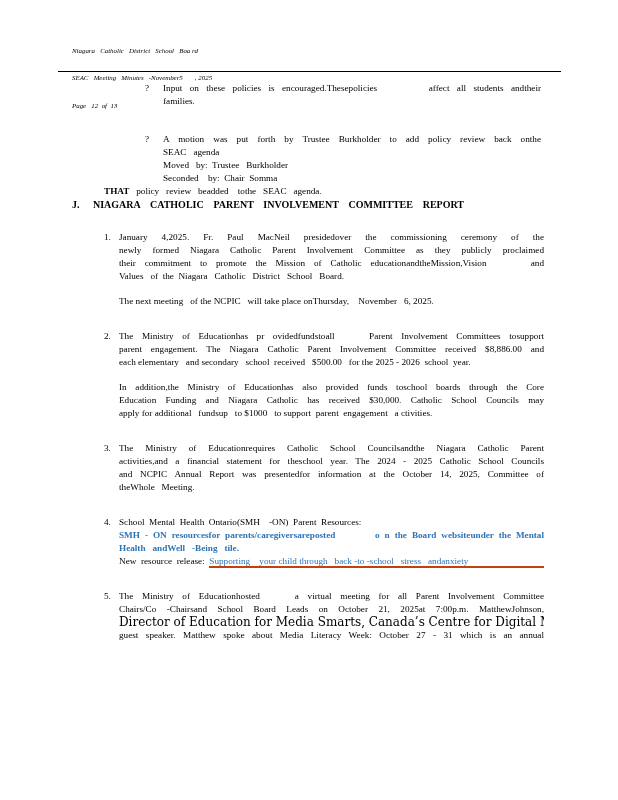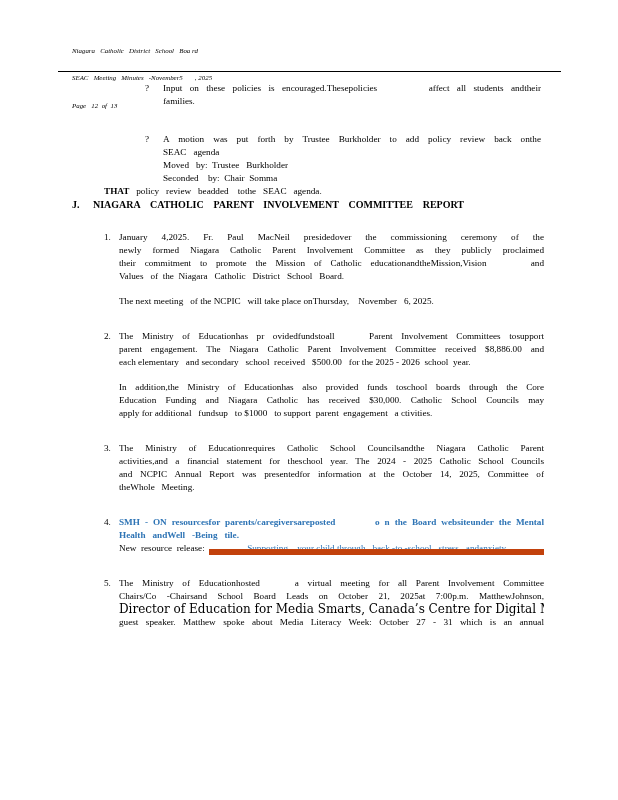--- a/index.html
+++ b/index.html
@@ -15,21 +15,21 @@
     position:absolute;left:58px;top:71px;width:503px;height:0;
     border-top:1.5px solid #000;
   }
   .content{position:absolute;left:0;top:82px;width:618px;font-size:9.2px;line-height:13px;}
   .ln{height:13px;overflow:hidden;}
   .jl{text-align:justify;text-align-last:justify;}
   .pl{white-space:pre;}
   .b{font-weight:bold;}
   .blue{color:#2E74B5;font-weight:bold;}
   .serif2{font-family:"DejaVu Serif", serif;font-size:12px;}
-  .link{color:#2E74B5;border-bottom:6px solid #c2410c;text-align:center;}
+  .link{color:#2E74B5;border-bottom:2px solid #c2410c;}
   .fill{flex:1 1 auto;white-space:pre;overflow:hidden;}
   .ln.flex{display:flex;}
   .bullet{display:flex;margin-left:145px;width:396px;}
   .bmark{width:18px;flex:none;}
   .btxt{flex:1 1 auto;min-width:0;}
   .heading{display:flex;margin-left:72px;width:392px;font-weight:bold;font-size:10px;line-height:13px;margin-bottom:20px;}
   .hpre{width:21px;flex:none;}
   .htext{flex:1 1 auto;text-align:justify;text-align-last:justify;}
   .item{display:flex;margin-left:104px;width:440px;margin-bottom:10px;}
   .inum{width:15px;flex:none;}
@@ -105,20 +105,21 @@
             <div class="ln jl">activities,and a financial statement for theschool year. The 2024 - 2025 Catholic School Councils</div>
             <div class="ln jl">and NCPIC Annual Report was presentedfor information at the October 14, 2025, Committee of</div>
             <div class="ln pl">theWhole   Meeting.</div>
           </div>
         </div>
       </div>
       <div class="item">
         <span class="inum">4.</span>
         <div class="itxt">
           <div class="para">
+            <div class="ln pl">School  Mental  Health  Ontario(SMH    -ON)  Parent  Resources:</div>
             <div class="ln jl blue">SMH - ON resourcesfor parents/caregiversareposted&nbsp;&nbsp;&nbsp;&nbsp;&nbsp;&nbsp;&nbsp; o n the Board websiteunder the Mental</div>
             <div class="ln pl blue">Health   andWell   -Being   tile.</div>
             <div class="ln pl flex"><span>New  resource  release:  </span><span class="link fill">Supporting    your child through   back -to -school   stress   andanxiety</span></div>
           </div>
         </div>
       </div>
       <div class="item">
         <span class="inum">5.</span>
         <div class="itxt">
           <div class="para">

